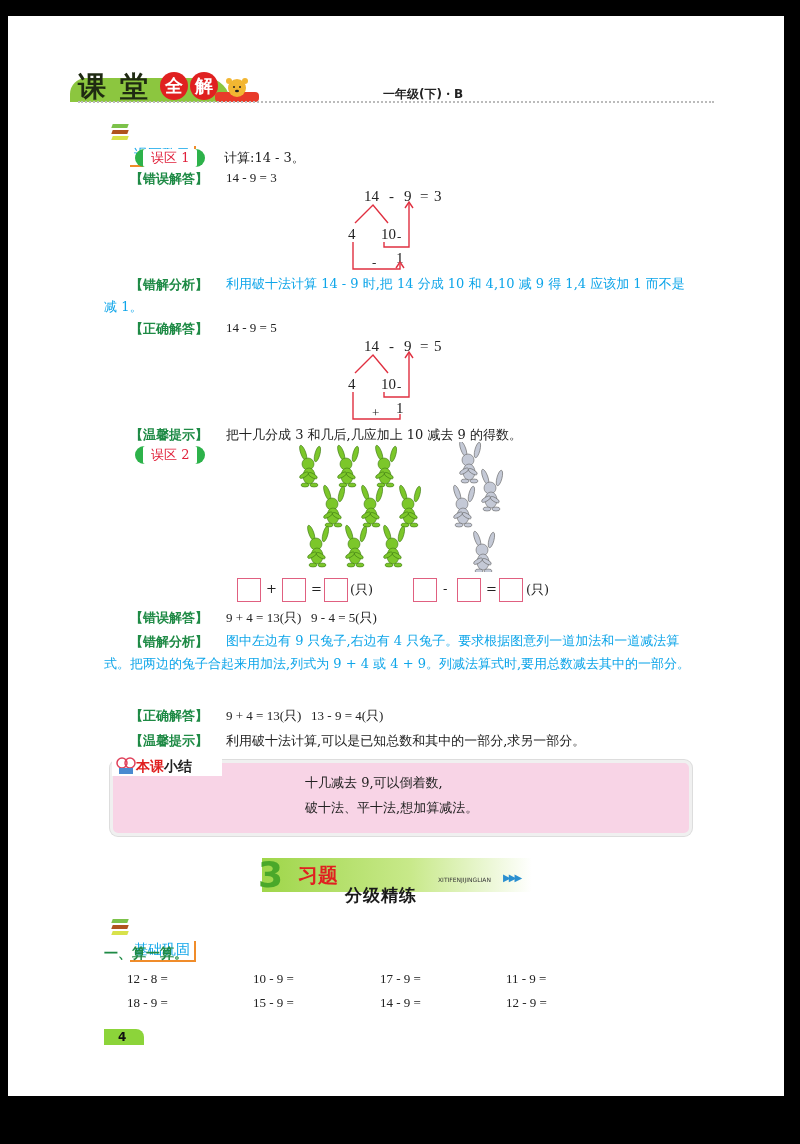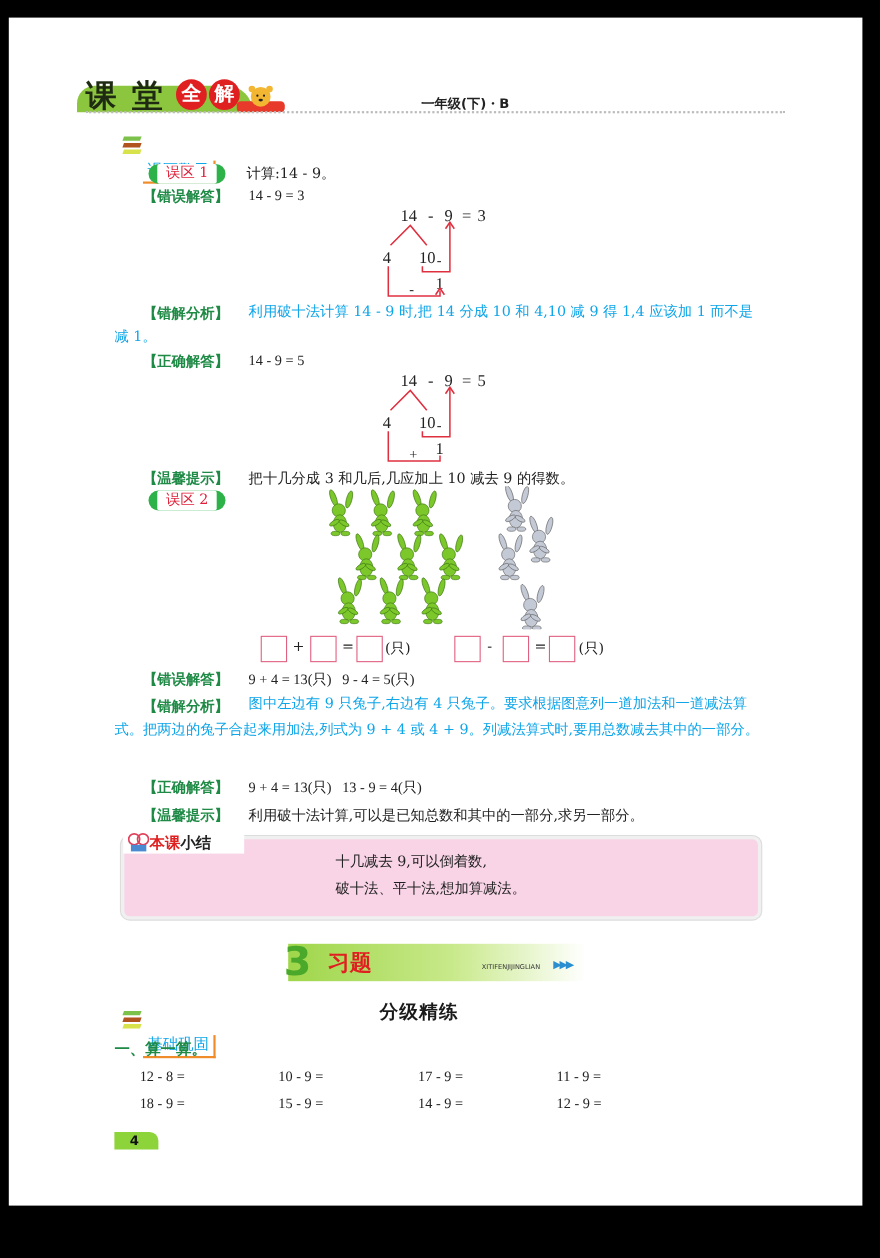--- a/index.html
+++ b/index.html
@@ -33,21 +33,21 @@
   .summary{position:absolute;left:110px;top:760px;width:576px;height:70px;background:#f8d4e6;border:3px solid #f0f0f0;
            border-radius:8px;box-shadow:0 0 0 1px #ddd;}
   .summary-tab{position:absolute;left:112px;top:756px;width:110px;height:20px;background:#fff;}
   .summary-title{position:absolute;left:136px;top:758px;font-family:Liberation Mono, monospace;font-weight:bold;font-size:14px;}
   
   .banner{position:absolute;left:262px;top:858px;width:270px;height:34px;
           background:linear-gradient(90deg,#9fd64a 0%,#c8e98a 55%,#fff 100%);}
   .banner-b{position:absolute;left:258px;top:855px;width:34px;height:40px;font-family:"DejaVu Sans",sans-serif;font-weight:bold;
             font-size:36px;color:#4aa82a;line-height:40px;}
   .banner-red{position:absolute;left:298px;top:862px;font-family:"DejaVu Sans",sans-serif;font-weight:bold;font-size:20px;color:#e02020;}
-  .banner-main{position:absolute;left:345px;top:908px;font-family:"DejaVu Sans",sans-serif;font-weight:bold;font-size:17px;color:#1a1a1a;letter-spacing:1px;text-align:right;}
+  .banner-main{position:absolute;left:345px;top:884px;font-family:"DejaVu Sans",sans-serif;font-weight:bold;font-size:17px;color:#1a1a1a;letter-spacing:1px;text-align:right;}
   .banner-sub{position:absolute;left:438px;top:876px;font-family:"DejaVu Sans",sans-serif;font-size:6px;color:#333;}
   .banner-arrows{position:absolute;left:503px;top:872px;font-size:10px;color:#2a8fd0;letter-spacing:-2px;}
   .q-head{position:absolute;left:104px;top:945px;font-family:"DejaVu Sans",sans-serif;font-weight:bold;font-size:14px;color:#1e8a45;}
   .ex{position:absolute;font-size:13px;color:#222;}
   .pagenum{position:absolute;left:104px;top:1029px;width:40px;height:16px;background:#8cd43a;border-radius:0 8px 0 0;
            font-family:"DejaVu Sans",sans-serif;font-weight:bold;font-size:12px;color:#111;line-height:16px;padding-left:14px;box-sizing:border-box;}
   svg text{font-family:"Liberation Serif",serif;}
 </style>
 </head>
 <body>
@@ -74,21 +74,21 @@
 <div class="sec-icon" style="left:112px;top:124px">
   <i style="background:#7cc24a"></i>
     <i style="background:#b0531e"></i>
     <i style="background:#d8e24a"></i>
 </div>
 <div class="sec-title" style="left:130px;top:121px">误区警示</div>
 
 <div class="badge" style="left:135px;top:149px">
   <span>误区 1</span>
 </div>
-<div class="txt" style="left:224px;top:149px">计算:14 - 9。</div>
+<div class="txt" style="left:224px;top:149px">计算:14 - 3。</div>
 
 <div class="label" style="left:130px;top:170px">【错误解答】</div>
 <div class="txt num" style="left:226px;top:170px">14 - 9 = 3</div>
 
 <svg class="abs" style="left:340px;top:183px" width="110" height="90">
   <text x="24" y="18" font-size="15" fill="#222">14</text>
   <text x="49" y="18" font-size="15" fill="#222">-</text>
   <text x="64" y="18" font-size="15" fill="#222">9</text>
   <text x="80" y="18" font-size="15" fill="#222">=</text>
   <text x="94" y="18" font-size="15" fill="#222">3</text>

